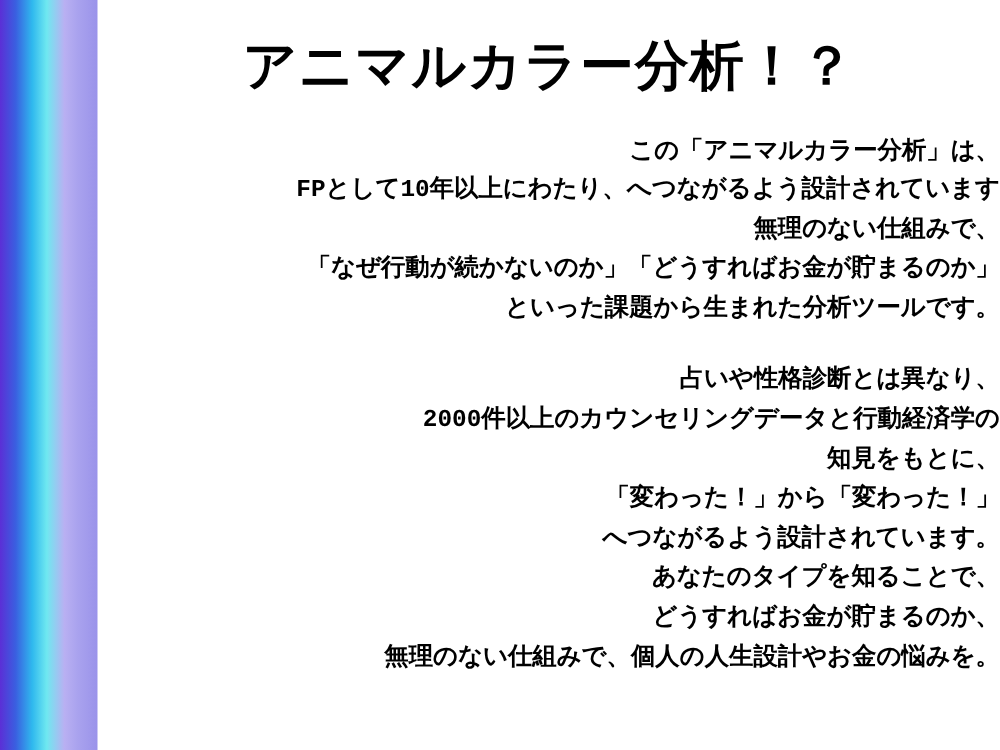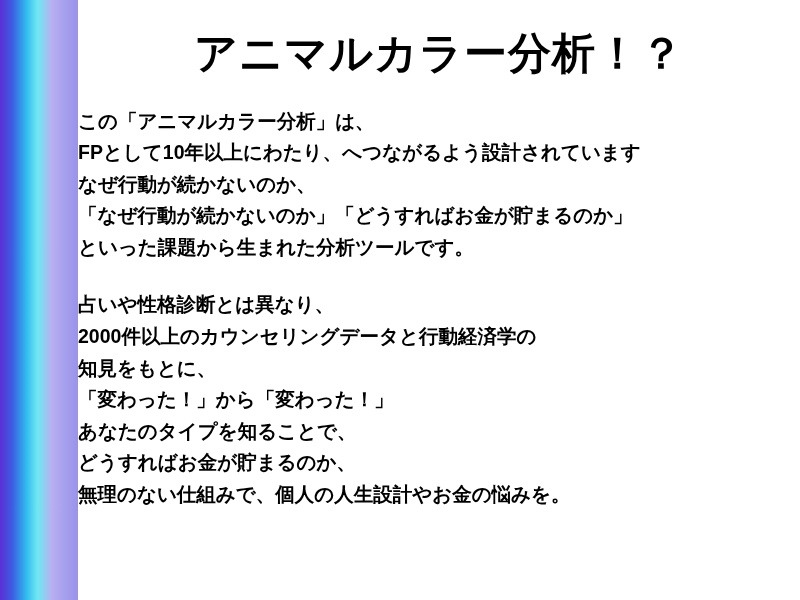--- a/index.html
+++ b/index.html
@@ -51,21 +51,22 @@
     font-weight: bold;
     color: #000000;
     letter-spacing: 1px;
     line-height: 1.2;
     text-align: center;
     white-space: nowrap;
   }
   .body-block {
     margin-top: 26px;
     width: 100%;
-    text-align: left;
+    text-align: right;
+    font-family: Liberation Mono, monospace;
   }
   .para {
     font-size: 19.5px;
     font-weight: bold;
     color: #000000;
     line-height: 1.62;
   }
   .para .line {
     display: block;
     white-space: nowrap;
@@ -83,32 +84,33 @@
 
   <div class="content">
 
     <div class="title">アニマルカラー分析！？</div>
 
     <div class="body-block">
 
       <div class="para">
         <span class="line">この「アニマルカラー分析」は、</span>
         <span class="line">FPとして10年以上にわたり、へつながるよう設計されています</span>
-        <span class="line">なぜ行動が続かないのか、</span>
+        <span class="line">無理のない仕組みで、</span>
         <span class="line">「なぜ行動が続かないのか」「どうすればお金が貯まるのか」</span>
         <span class="line">といった課題から生まれた分析ツールです。</span>
       </div>
 
       <div class="para-gap"></div>
 
       <div class="para">
         <span class="line">占いや性格診断とは異なり、</span>
         <span class="line">2000件以上のカウンセリングデータと行動経済学の</span>
         <span class="line">知見をもとに、</span>
         <span class="line">「変わった！」から「変わった！」</span>
+        <span class="line">へつながるよう設計されています。</span>
         <span class="line">あなたのタイプを知ることで、</span>
         <span class="line">どうすればお金が貯まるのか、</span>
         <span class="line">無理のない仕組みで、個人の人生設計やお金の悩みを。</span>
       </div>
 
     </div>
   </div>
 </div>
 
 </body></html>

